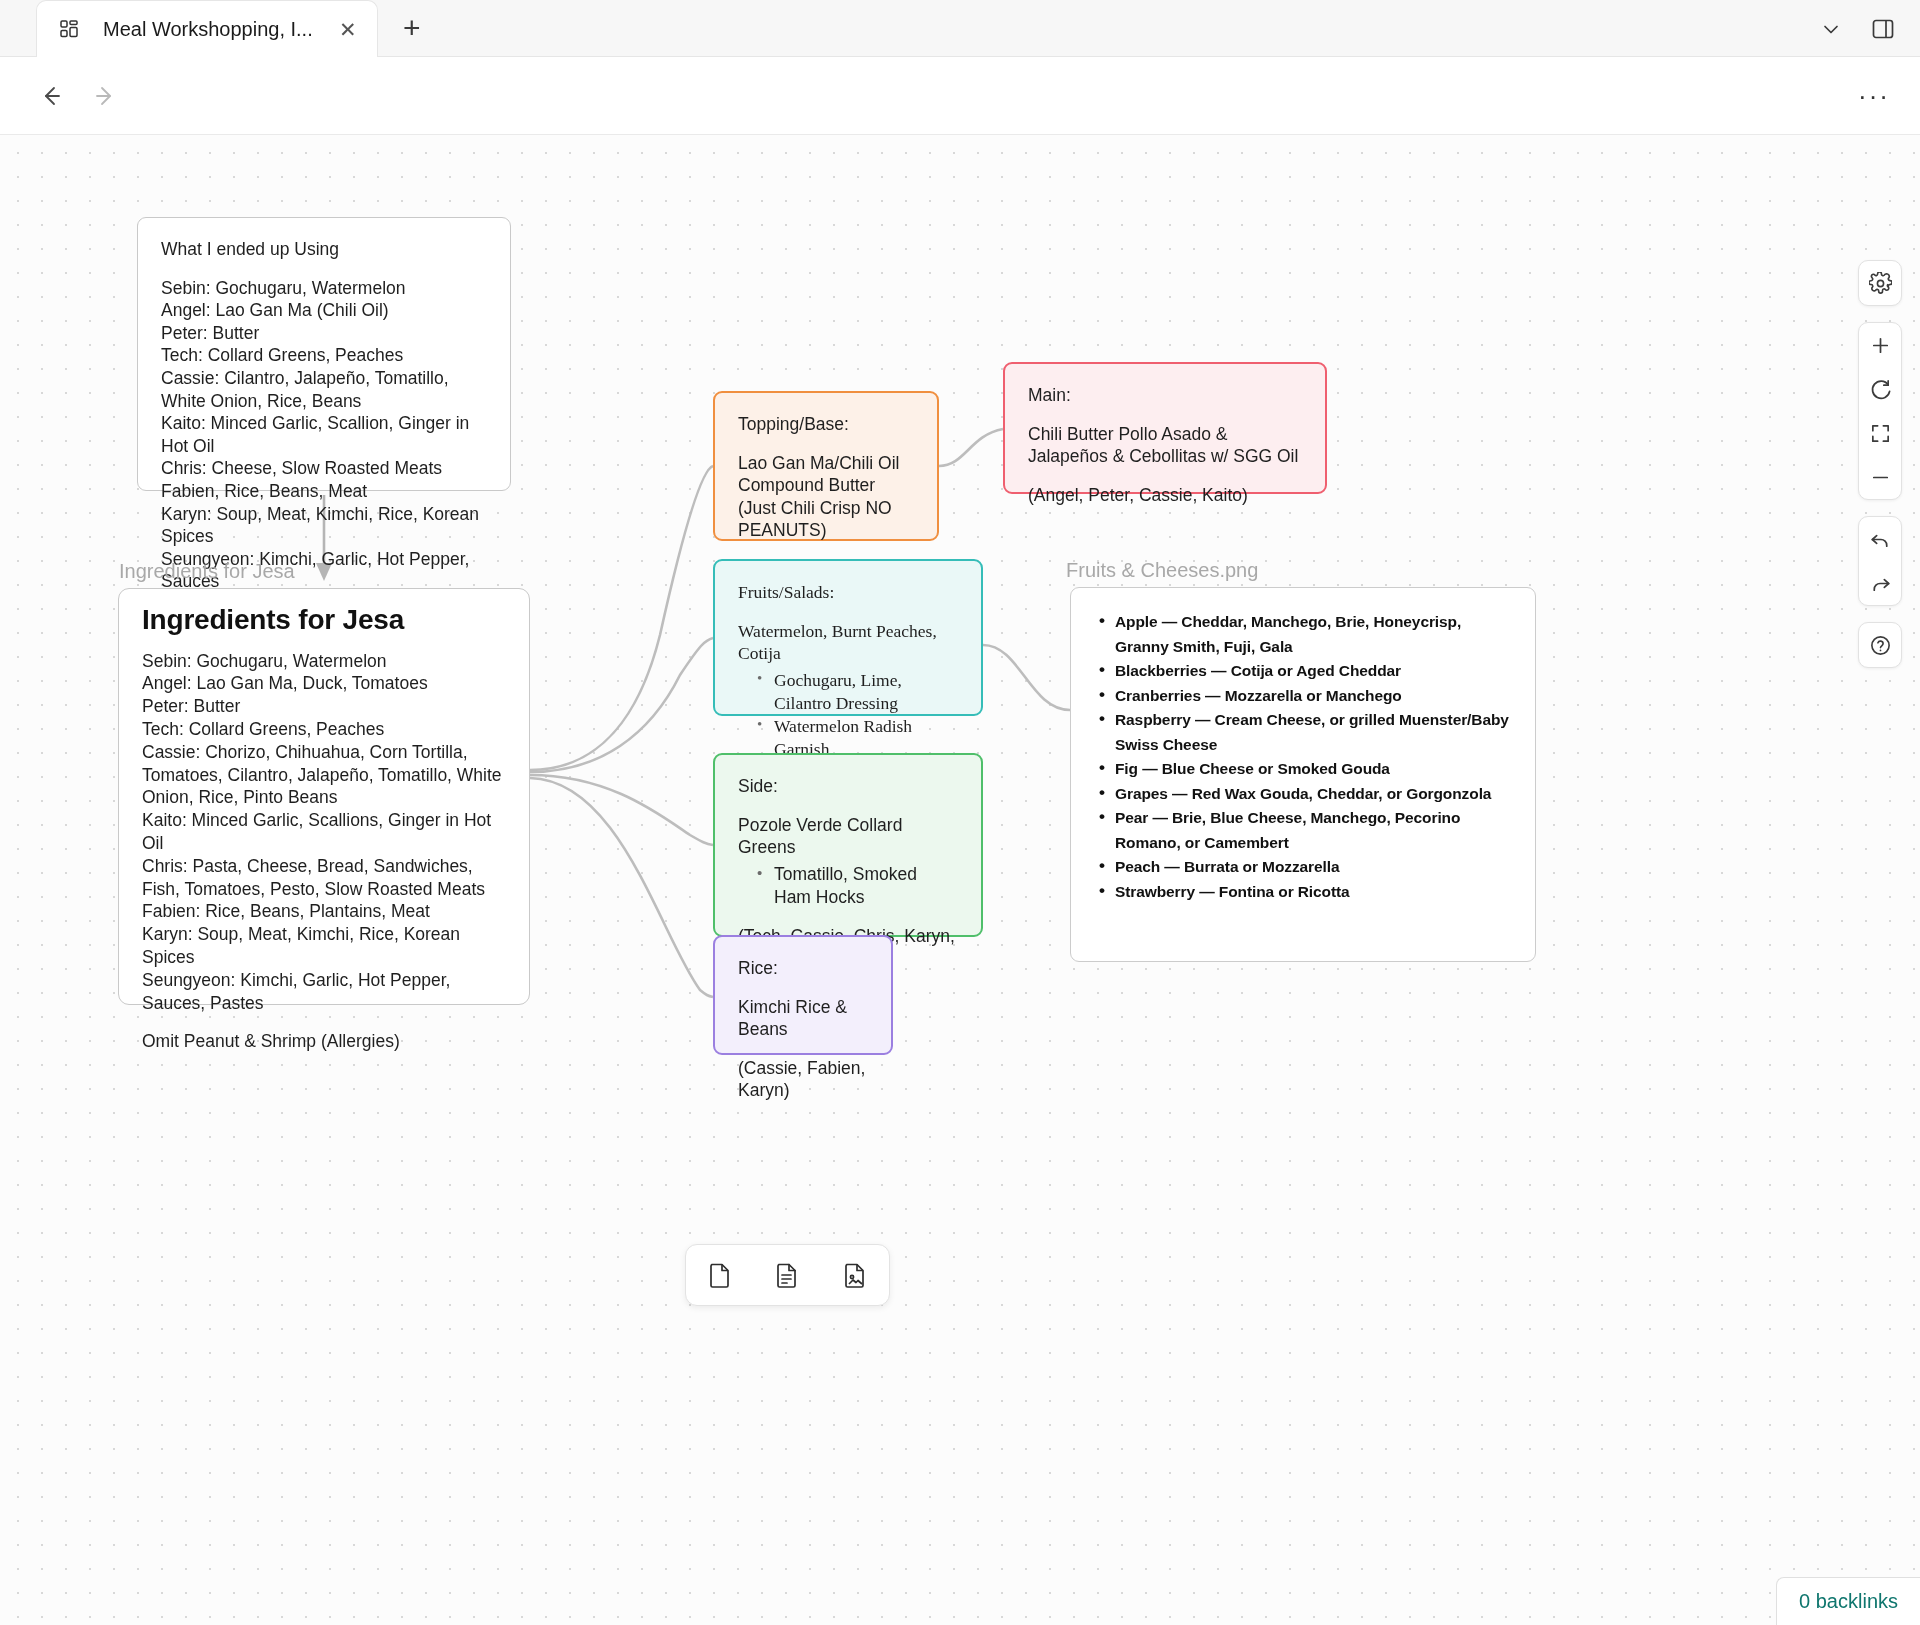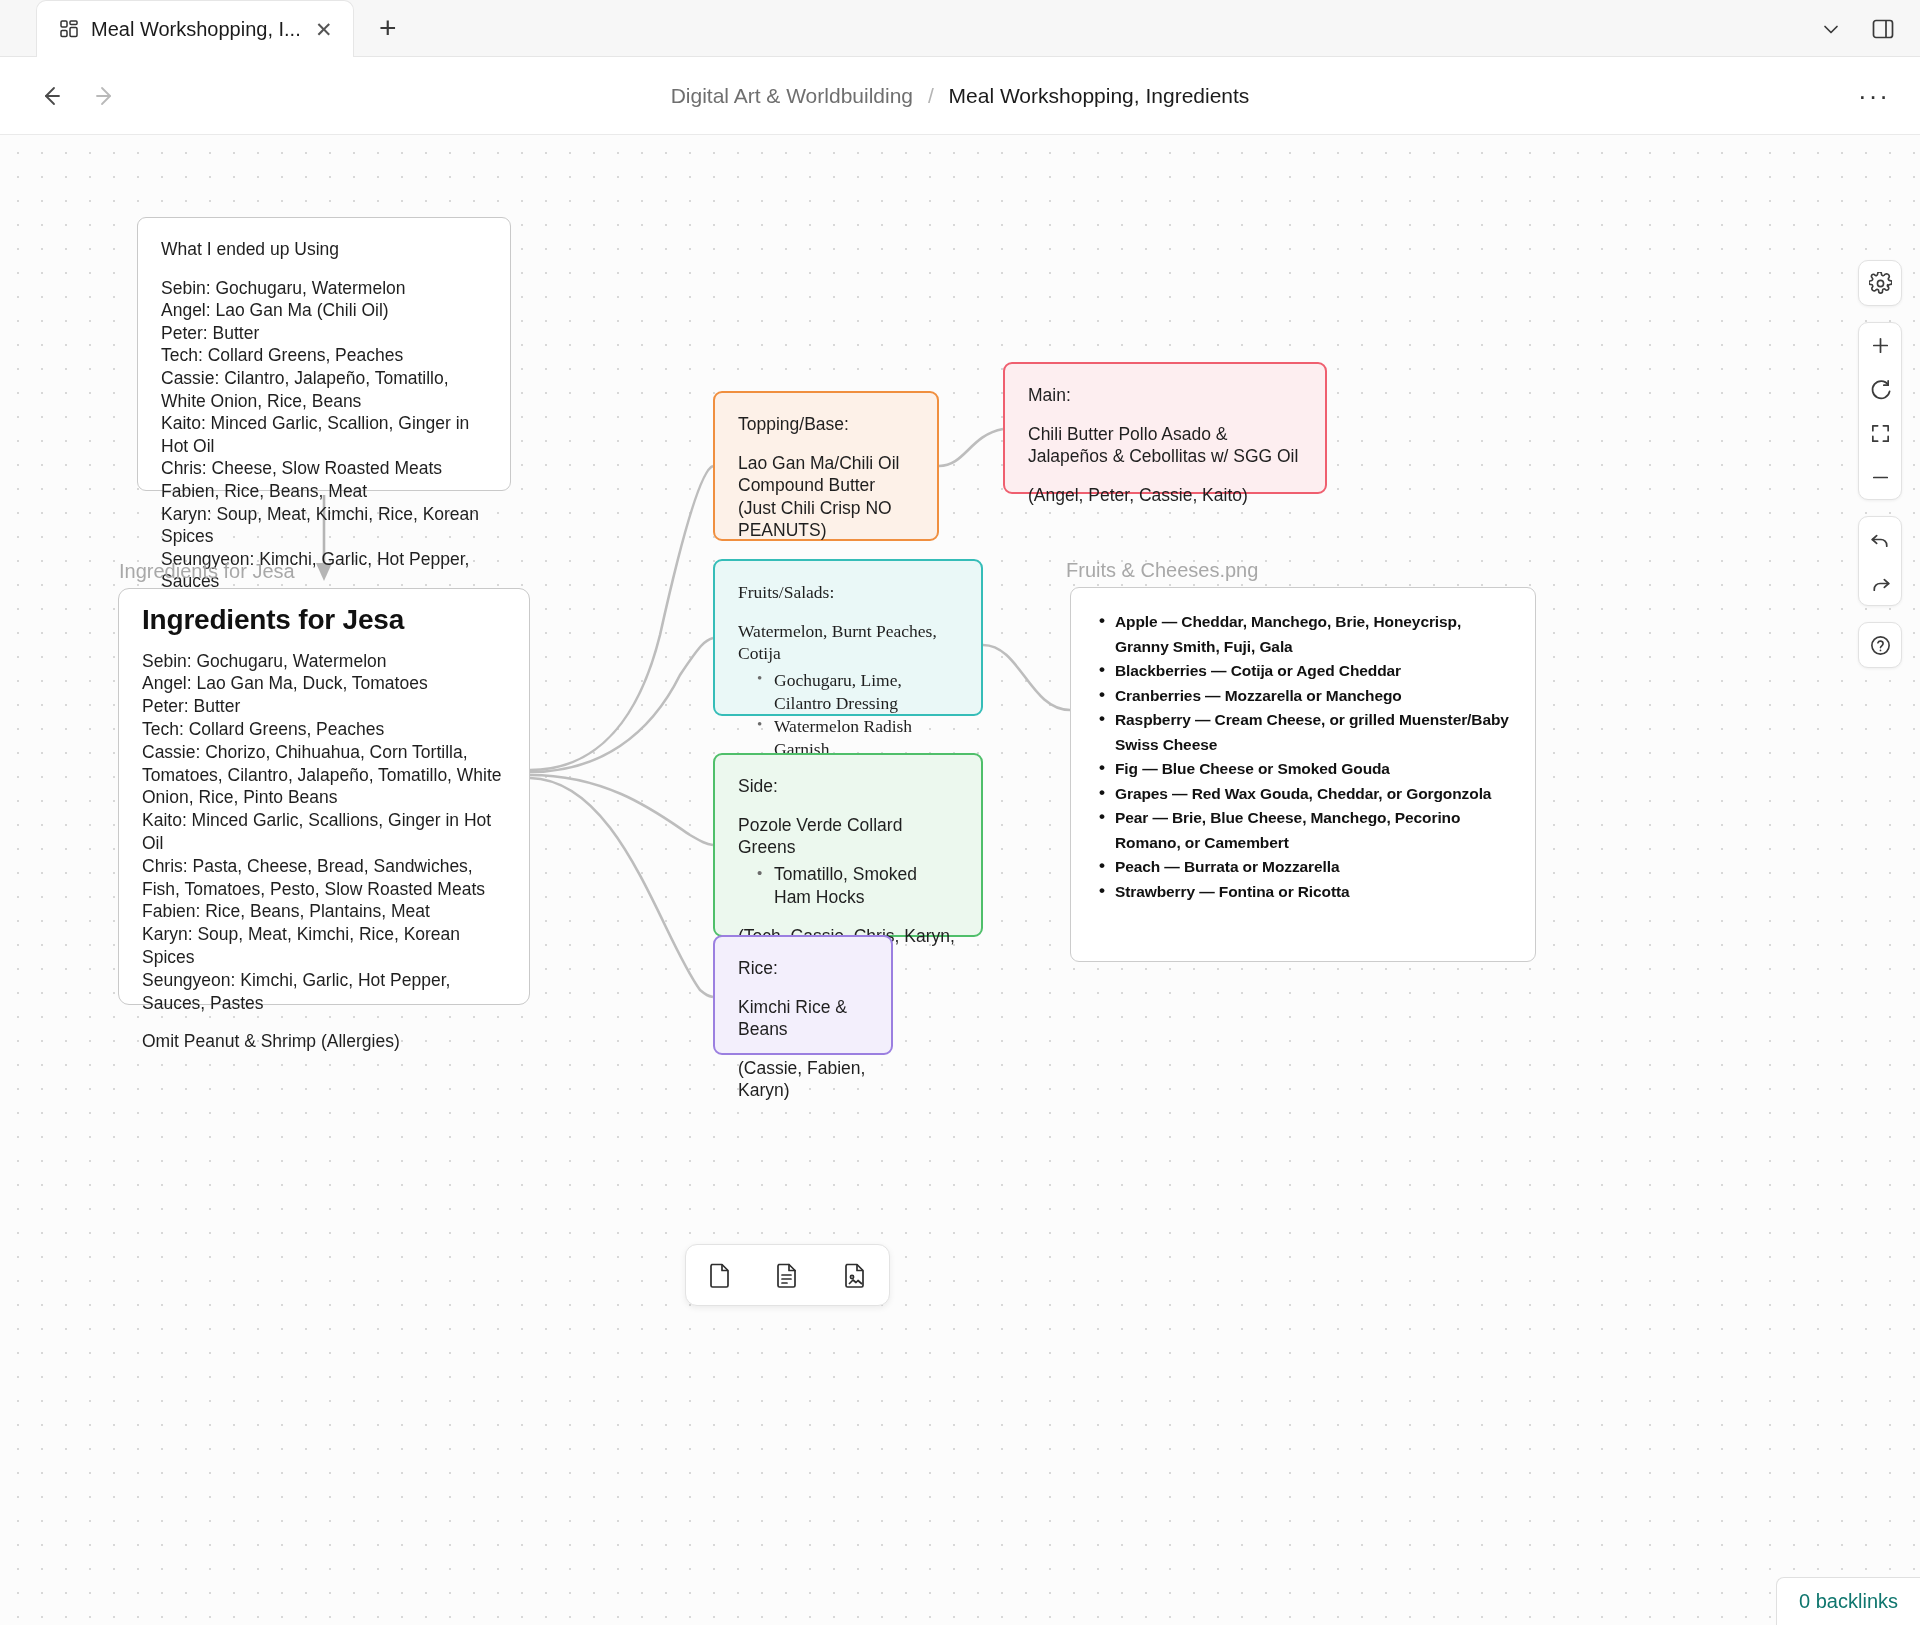--- a/index.html
+++ b/index.html
@@ -16,21 +16,21 @@
     background: #f7f7f7;
     border-bottom: 1px solid #e6e6e6;
     display: flex; align-items: flex-end;
   }
   .tab {
     margin-left: 36px;
     height: 57px; min-width: 300px;
     background: #ffffff;
     border: 1px solid #e6e6e6; border-bottom: none;
     border-radius: 10px 10px 0 0;
-    display: flex; align-items: center; gap: 12px;
+    display: flex; align-items: center; gap: 24px;
     padding: 0 18px 0 22px;
     position: relative; top: 1px;
   }
   .tab-icon { width: 20px; height: 20px; flex: 0 0 auto; }
   .tab-title {
     font-size: 20px; color: #1b1b1b; white-space: nowrap;
     max-width: 230px; overflow: hidden; text-overflow: ellipsis;
   }
   .tab-close {
     width: 22px; height: 22px; display:flex; align-items:center; justify-content:center;
@@ -231,25 +231,20 @@
           <path d="M16 5l-8 8 8 8" fill="none" stroke="#4a4a4a" stroke-width="1.8" stroke-linecap="round" stroke-linejoin="round"></path>
           <line x1="8" y1="13" x2="21" y2="13" stroke="#4a4a4a" stroke-width="1.8" stroke-linecap="round"></line>
         </svg>
     </span>
     <span class="nav-arrow">
       <svg width="26" height="26" viewBox="0 0 26 26">
           <path d="M10 5l8 8-8 8" fill="none" stroke="#b9b9b9" stroke-width="1.8" stroke-linecap="round" stroke-linejoin="round"></path>
           <line x1="5" y1="13" x2="18" y2="13" stroke="#b9b9b9" stroke-width="1.8" stroke-linecap="round"></line>
         </svg>
     </span>
-  </div>
-  <div class="breadcrumb">
-    <span class="bc-parent">Digital Art &amp; Worldbuilding</span>
-    <span class="bc-sep">/</span>
-    <span class="bc-current">Meal Workshopping, Ingredients</span>
   </div>
   <div class="header-more">···</div>
 </div>
 
 <div class="canvas">
 
   <svg class="edges">
 
     <line x1="324" y1="360" x2="324" y2="432" stroke="#b5b5b5" stroke-width="2.6"></line>
     <polygon points="324,446 316,428 332,428" fill="#b5b5b5"></polygon>

